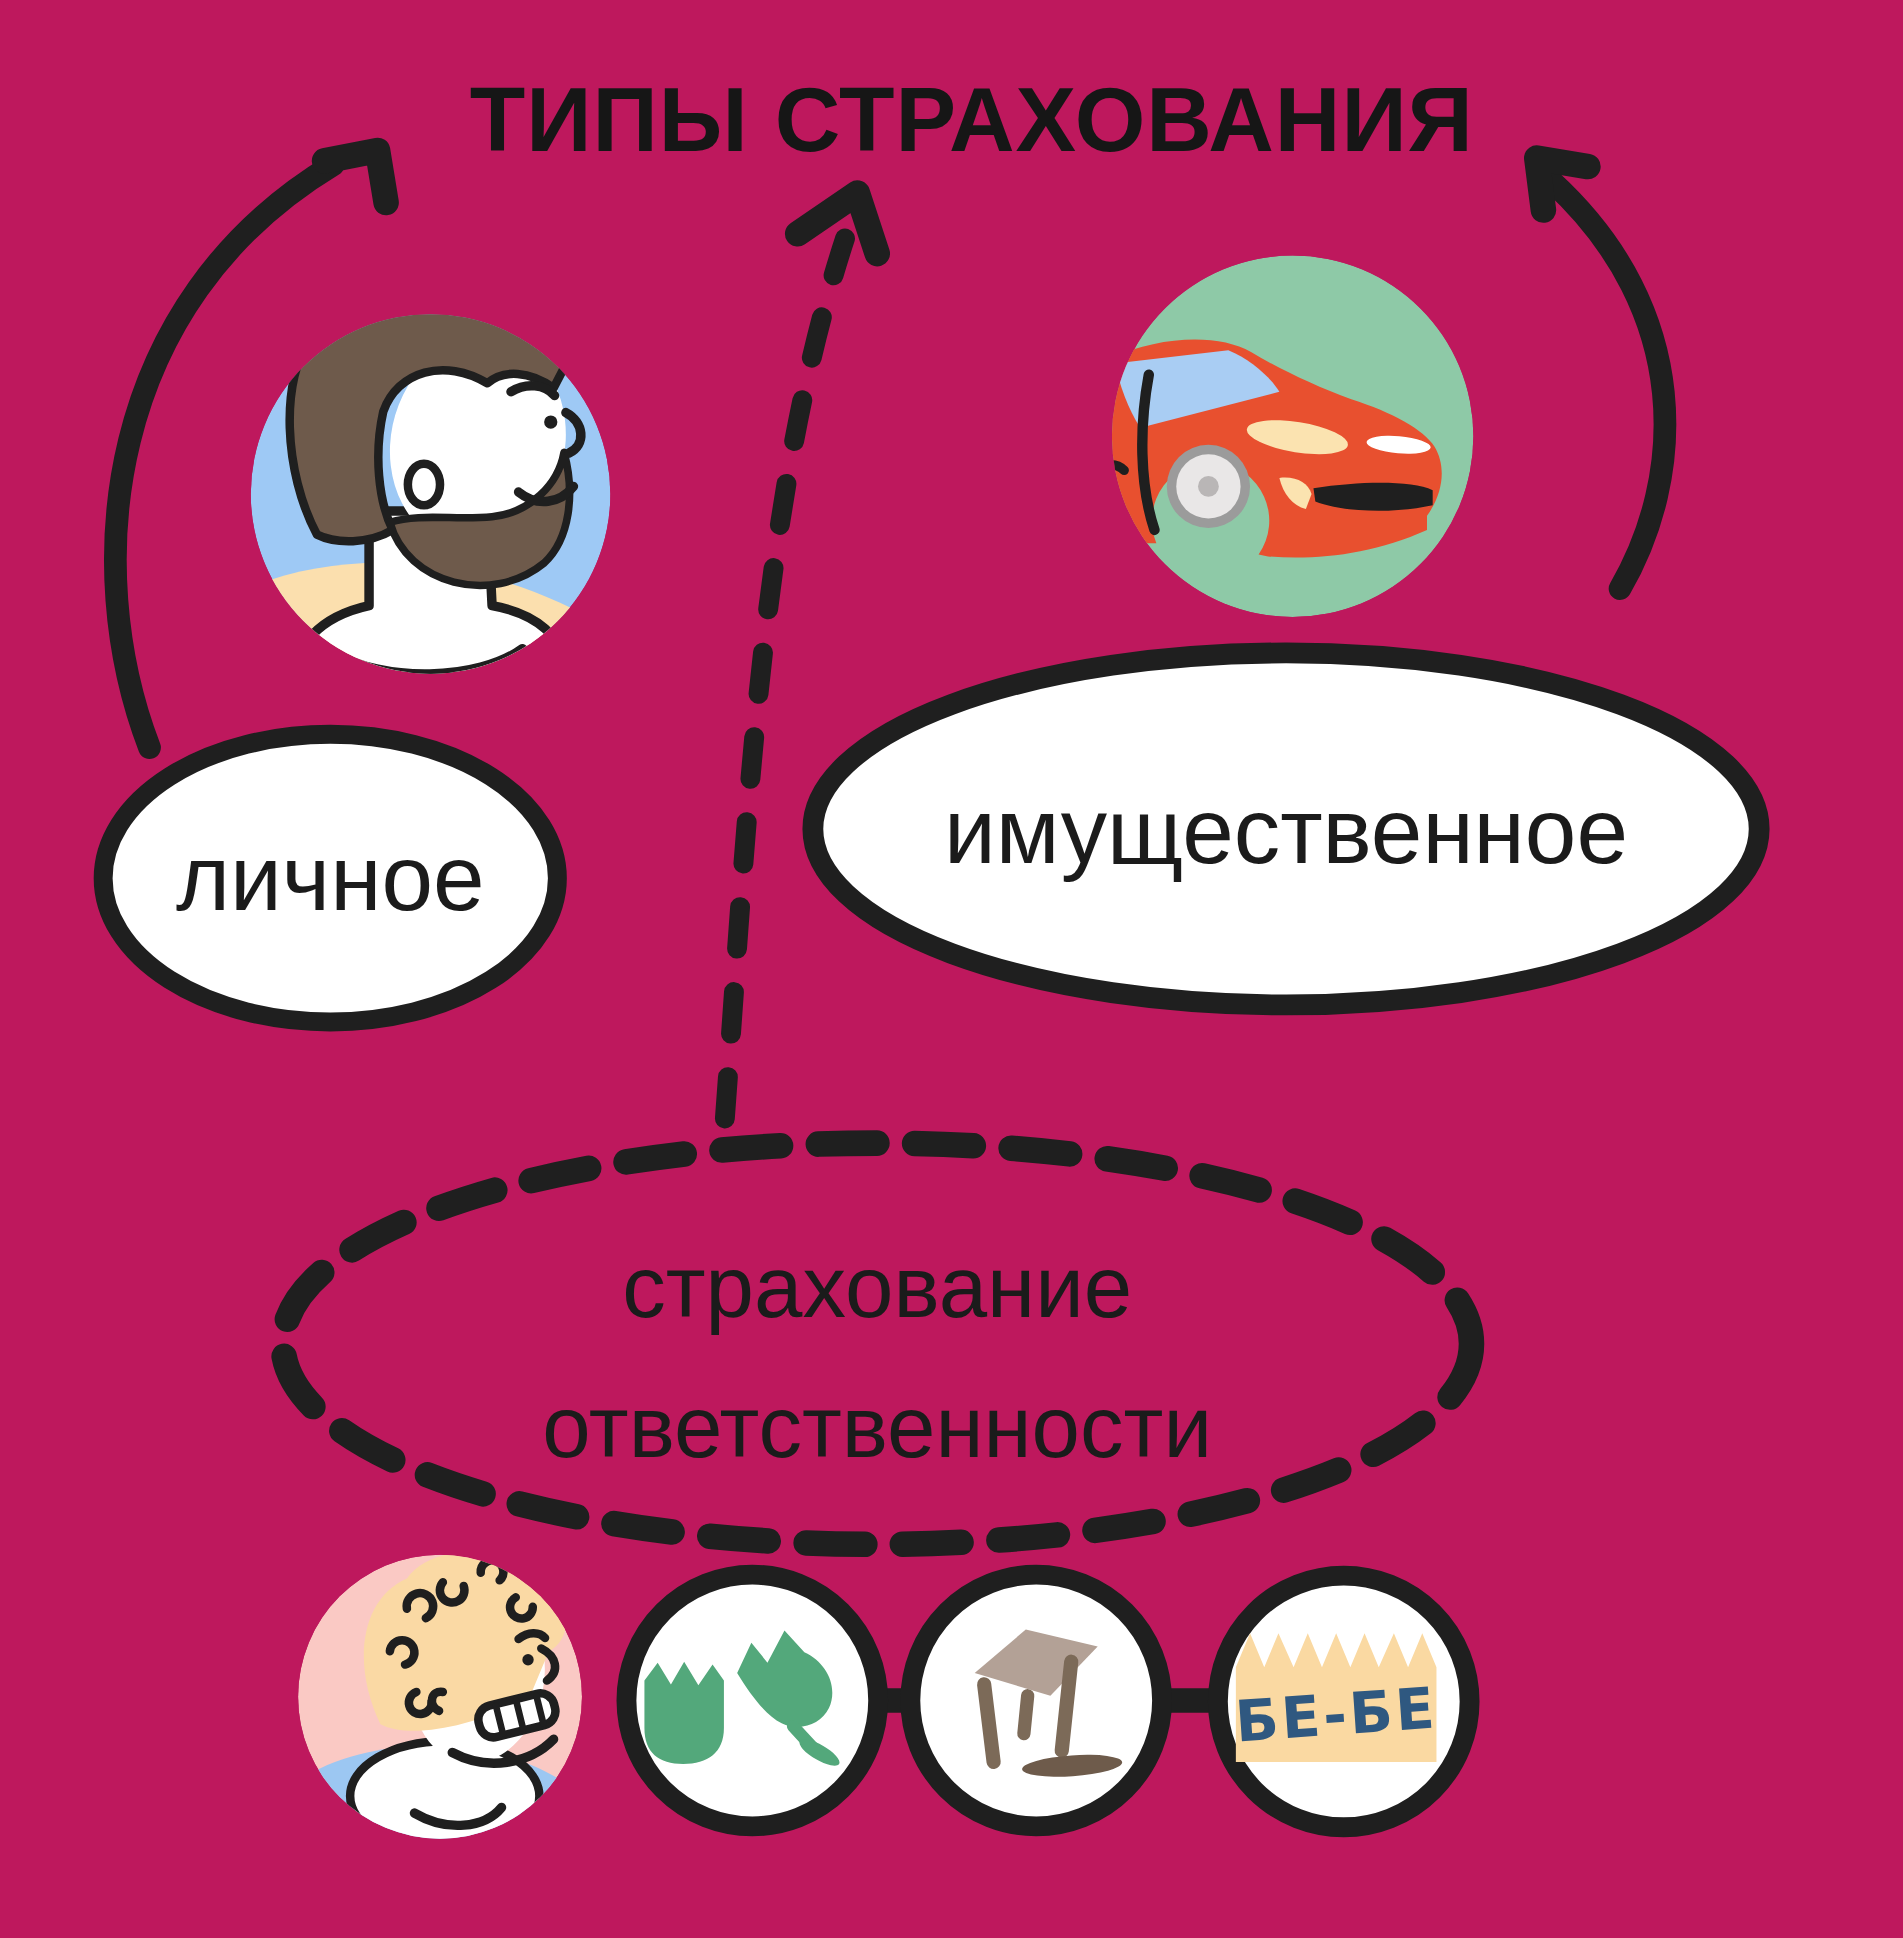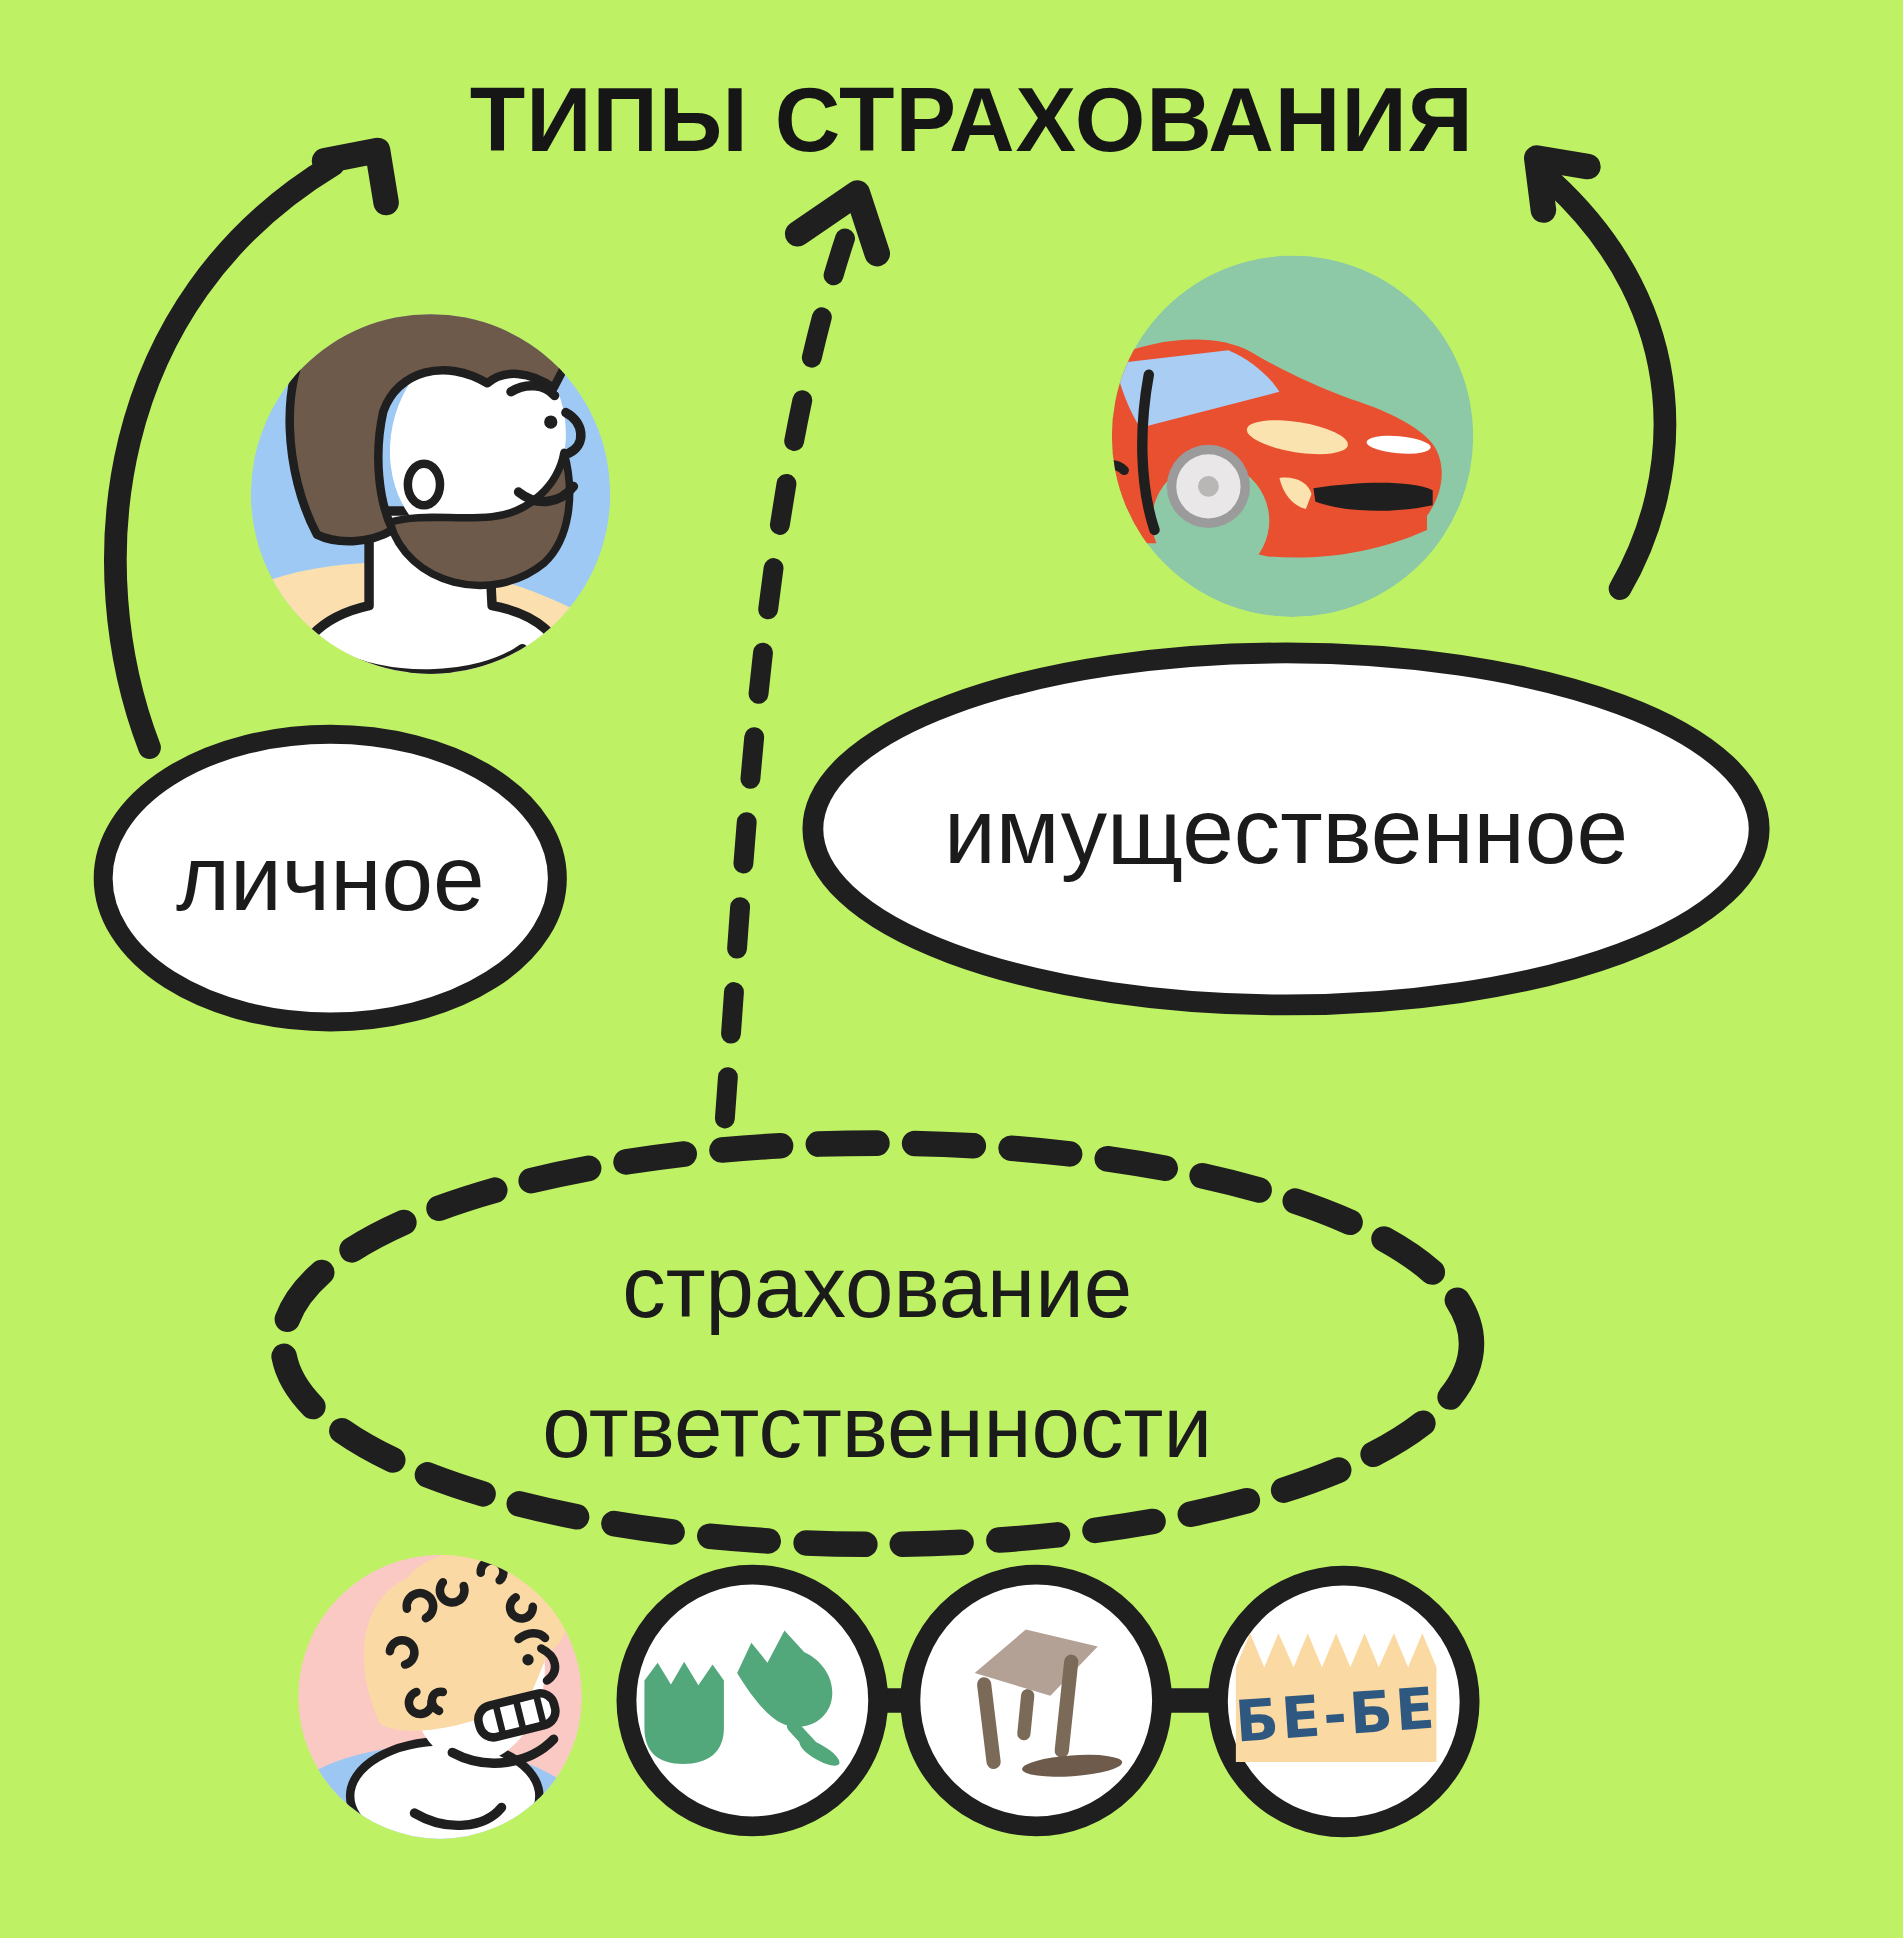--- a/index.html
+++ b/index.html
@@ -1,16 +1,16 @@
 <!DOCTYPE html>
 <html style="font-size:15px"><head>
 <meta charset="utf-8">
 <style>
   html,body{margin:0;padding:0;background:#ffffff;}
-  .stage{position:relative;width:1903px;height:1938px;background:#bef264;overflow:hidden;
+  .stage{position:relative;width:1903px;height:1938px;background:#be185d;overflow:hidden;
          font-family:"Liberation Sans","DejaVu Sans",sans-serif;}
   svg{position:absolute;inset:0;}
   .ink{stroke:#1f1f1f;fill:none;stroke-linecap:round;stroke-linejoin:round;}
   .title-text{font-family:"Liberation Sans","DejaVu Sans",sans-serif;font-weight:700;
               font-size:96px;fill:#161616;text-anchor:middle;letter-spacing:1px;}
   .node-label{font-family:"Liberation Sans","DejaVu Sans",sans-serif;font-size:98px;
               fill:#1b1b1b;text-anchor:middle;}
   .node-label-small{font-family:"Liberation Sans","DejaVu Sans",sans-serif;font-size:92px;
               fill:#1b1b1b;text-anchor:middle;}
   .bebe-text{font-family:"DejaVu Sans","Liberation Sans",sans-serif;font-weight:700;

